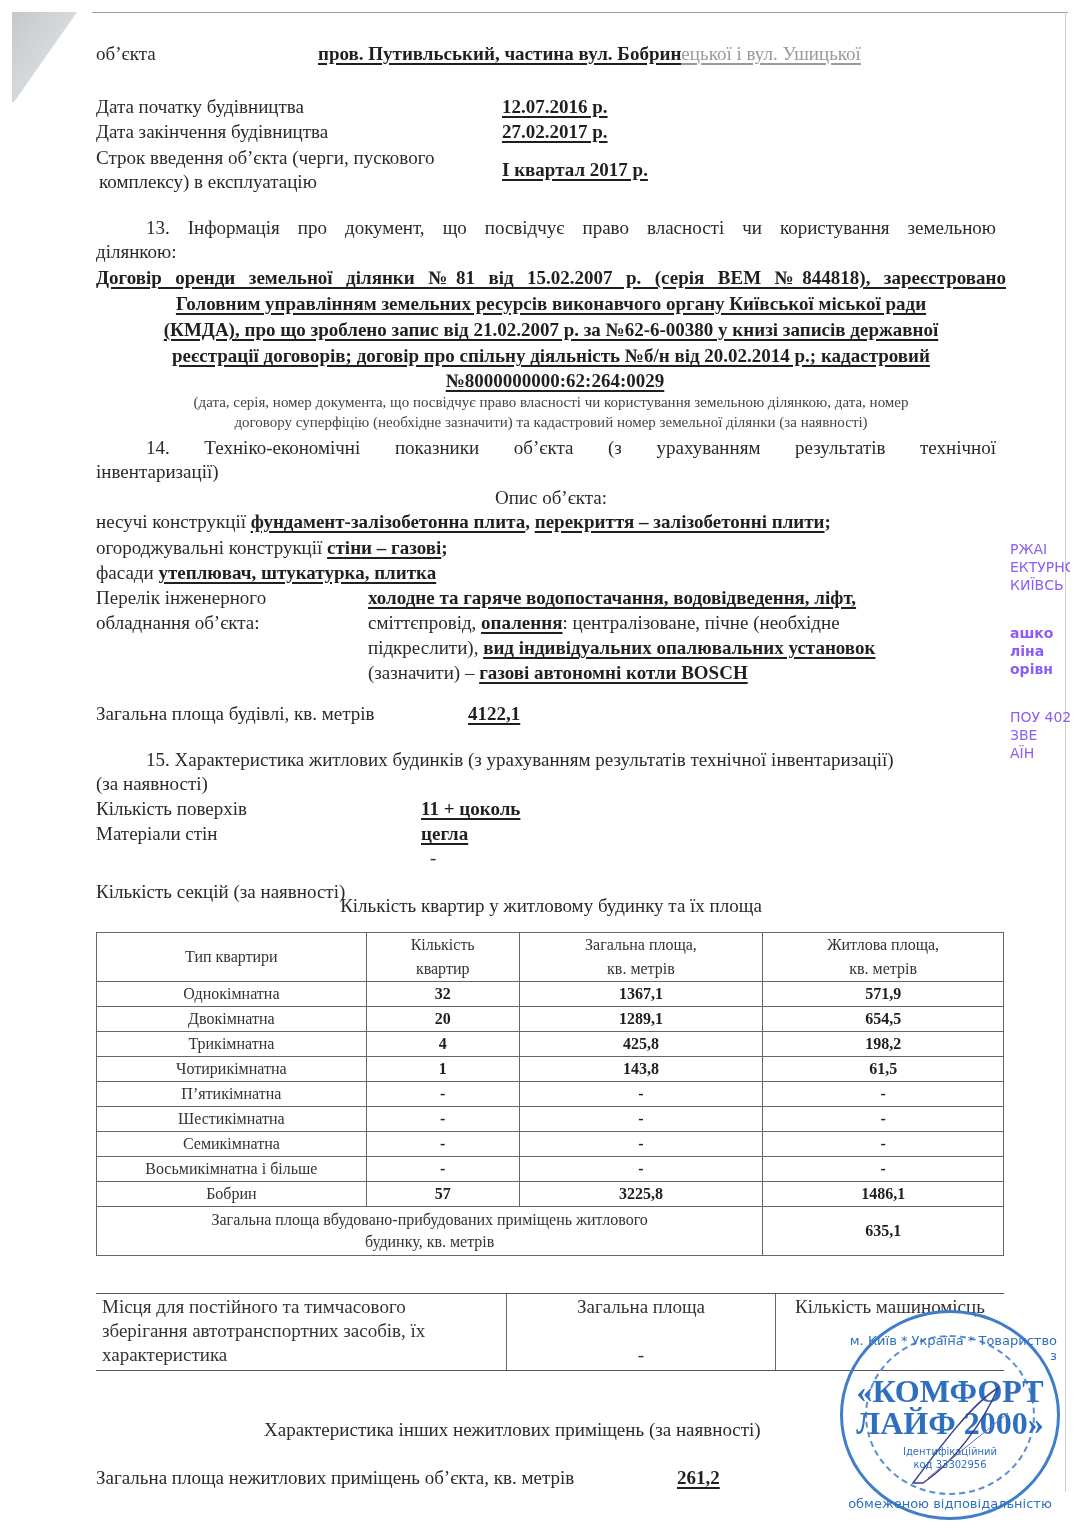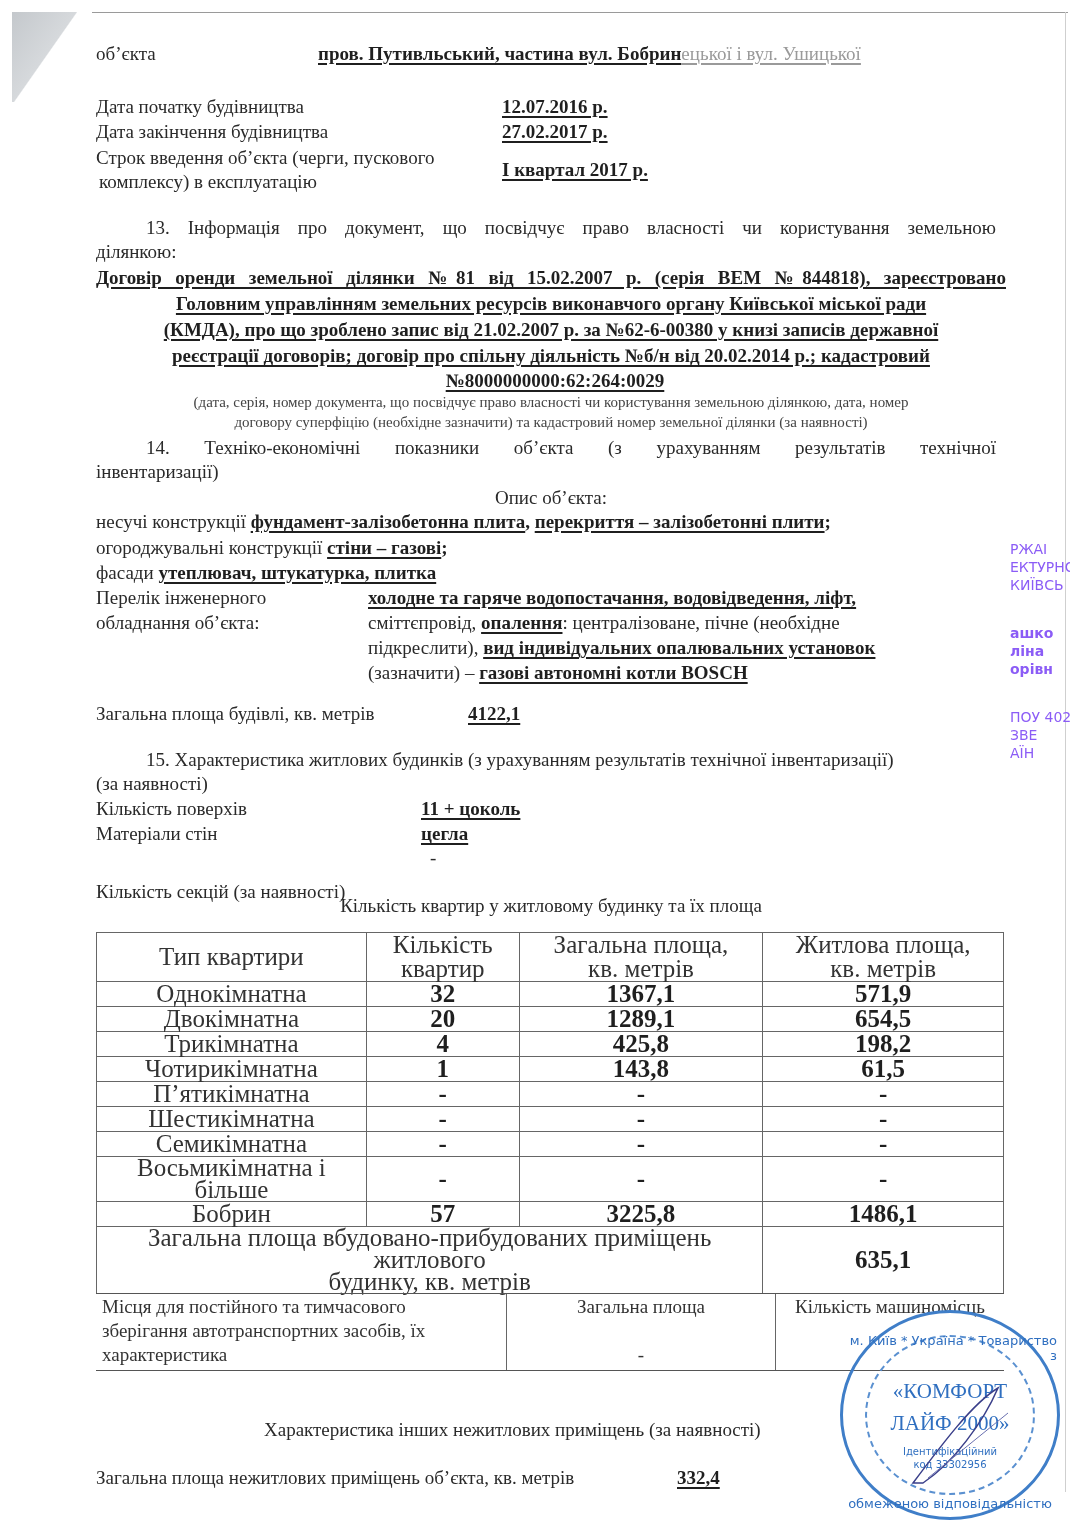--- a/index.html
+++ b/index.html
@@ -18,40 +18,40 @@
   .page { position: absolute; left: 96px; top: 0; width: 910px; }
   .abs { position: absolute; white-space: nowrap; }
   .t { font-size: 19px; line-height: 24px; }
   .b { font-weight: bold; color: #1f1f1f; }
   .u { text-decoration: underline; text-decoration-thickness: 1.5px; text-underline-offset: 3px; }
   .faded { color: #9a9a9a; }
   .small { font-size: 15px; line-height: 21px; color: #444; }
   .justify { text-align: justify; text-align-last: justify; }
   .center { text-align: center; }
 
-  table.apt { position: absolute; left: 0; top: 932px; width: 908px; border-collapse: collapse; font-size: 25px; }
+  table.apt { position: absolute; left: 0; top: 932px; width: 908px; border-collapse: collapse; font-size: 16px; }
   table.apt td, table.apt th { border: 1px solid #666; text-align: center; font-weight: normal; padding: 0 4px; height: 24px; line-height: 22px; color: #333; }
   table.apt th { height: 48px; line-height: 24px; }
   table.apt td.num { font-weight: bold; color: #1f1f1f; }
   table.apt tr.tall td { height: 48px; }
 
   table.park { position: absolute; left: 0; top: 1293px; width: 908px; border-collapse: collapse; font-size: 19px; }
   table.park td { border-top: 1.5px solid #555; border-bottom: 1.5px solid #555; border-left: 1px solid #666; vertical-align: top; line-height: 24px; color: #333; padding: 1px 6px; height: 74px; }
   table.park td:first-child { border-left: none; text-align: left; width: 398px; }
   table.park td.c2 { text-align: center; width: 256px; }
   table.park td.c3 { text-align: center; }
 
   .stamp {
     position: absolute; left: 840px; top: 1310px; width: 220px; height: 210px;
     border-radius: 50%; border: 3px solid #3f7ec8; box-sizing: border-box;
     color: #2f6fc0; font-family: "DejaVu Sans", sans-serif;
   }
   .stamp .inner { position: absolute; left: 22px; top: 22px; right: 22px; bottom: 22px; border-radius: 50%; border: 2px dashed #5a90d0; }
   .stamp .ring { position: absolute; width: 100%; text-align: center; font-size: 13px; }
-  .stamp .name { position: absolute; width: 100%; text-align: center; top: 62px; font-family: "Liberation Serif", serif; font-size: 21px; line-height: 32px; font-weight: normal; color: #2f6fc0; }
+  .stamp .name { position: absolute; width: 100%; text-align: center; top: 62px; font-family: "Liberation Serif", serif; font-size: 32px; line-height: 32px; font-weight: bold; color: #2f6fc0; }
   .stamp .code { position: absolute; width: 100%; text-align: center; top: 132px; font-size: 10px; line-height: 13px; }
   .stamp-right {
     position: absolute; left: 1010px; top: 540px; width: 60px; height: 250px;
     color: #8b5cf6; font-family: "DejaVu Sans", sans-serif; font-size: 14px; line-height: 18px; overflow: hidden;
   }
   .stamp-right div { white-space: nowrap; }
 </style>
 </head>
 <body>
 
@@ -217,21 +217,21 @@
         <tr>
       <td><span>Місця для постійного та тимчасового</span><br><span>зберігання автотранспортних засобів, їх</span><br><span>характеристика</span></td>
       <td class="c2"><span>Загальна площа</span><br><br><span>-</span></td>
       <td class="c3"><span>Кількість машиномісць</span></td>
     </tr>
   </tbody>
     </table>
 
   <div class="abs t" style="left:168px; top:1418px;">Характеристика інших нежитлових приміщень (за наявності)</div>
   <div class="abs t" style="left:0; top:1466px;">Загальна площа нежитлових приміщень об’єкта, кв. метрів</div>
-  <div class="abs t b u" style="left:581px; top:1466px;">332,4</div>
+  <div class="abs t b u" style="left:581px; top:1466px;">261,2</div>
 </div>
 
 <div class="stamp">
   <div class="inner"></div>
   <div class="ring" style="top:20px;text-align:right;">м. Київ * Україна * Товариство з</div>
   <div class="name"><span>«КОМФОРТ</span><br><span>ЛАЙФ 2000»</span></div>
   <div class="code"><span>Ідентифікаційний</span><br><span>код 33302956</span></div>
   <div class="ring" style="bottom:6px;">обмеженою відповідальністю</div>
   <svg style="position:absolute; left:60px; top:70px;" width="110" height="110">
     <path d="M10 100 C 40 60, 70 20, 95 5 C 80 40, 50 80, 20 100 Z" fill="none" stroke="#3a3f8a" stroke-width="1.5"></path>

